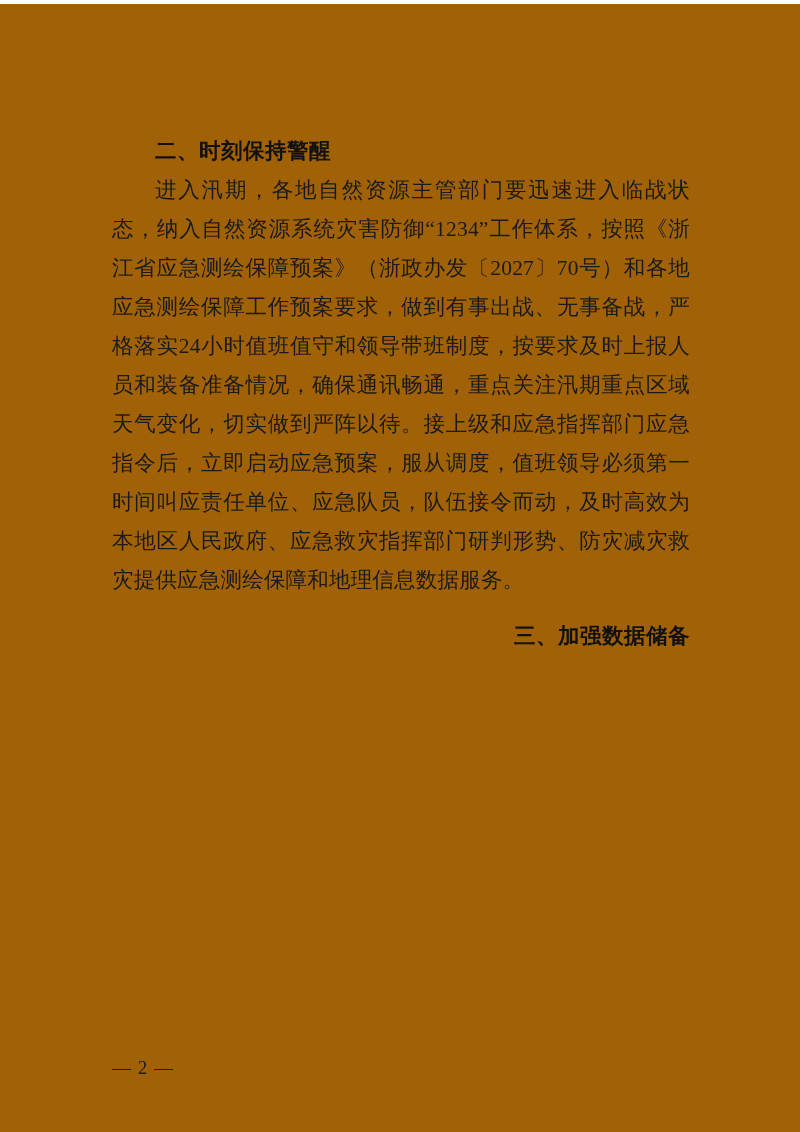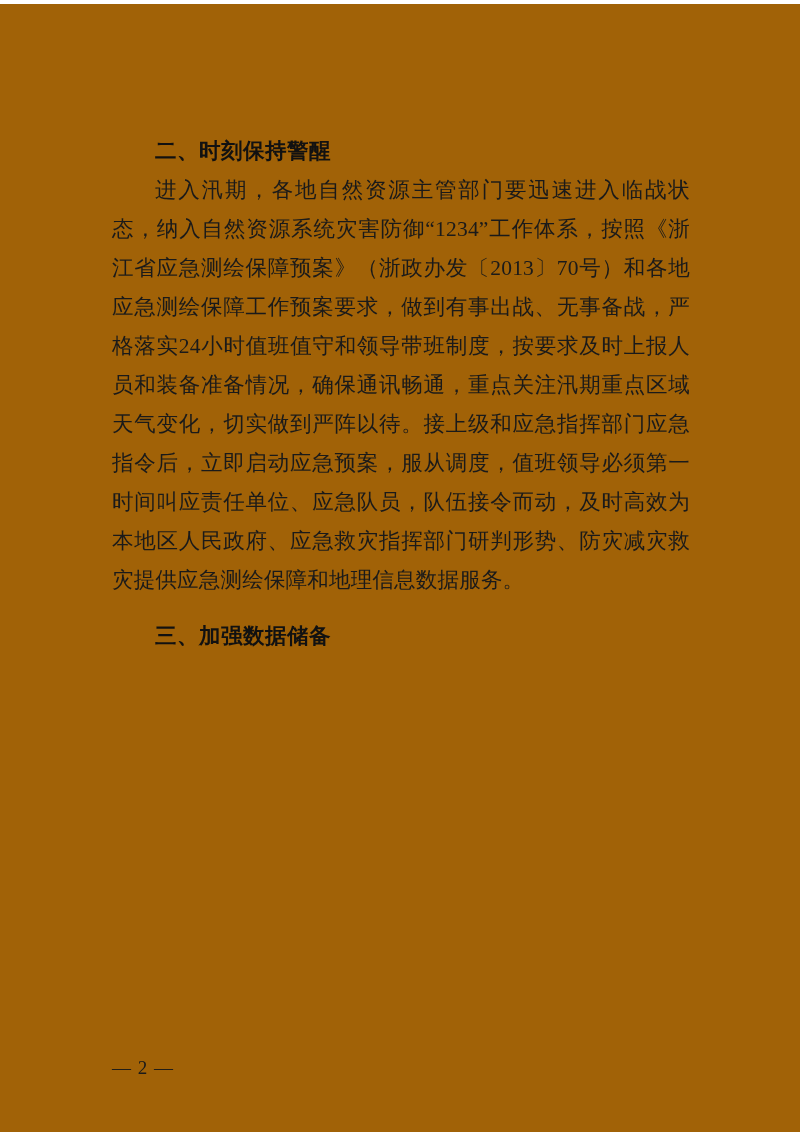--- a/index.html
+++ b/index.html
@@ -35,20 +35,21 @@
     color: #111111;
     letter-spacing: 0.5px;
     text-indent: 43px;
     margin: 0;
     padding: 0;
     white-space: nowrap;
   }
 
   .section-heading.gap-top {
     margin-top: 17px;
+    text-align: right;
   }
 
   
   .body-paragraph {
     font-family: "Liberation Serif", "DejaVu Serif", serif;
     font-size: 21.5px;
     line-height: 39px;
     color: #1a1a1a;
     text-align: justify;
     text-align-last: left;
@@ -80,21 +81,21 @@
 </style>
 </head>
 <body>
 
 <div class="page">
 
   <div class="content">
 
     <h2 class="section-heading">二、时刻保持警醒</h2>
 
-    <p class="body-paragraph tight-top">进入汛期，各地自然资源主管部门要迅速进入临战状态，纳入自然资源系统灾害防御“1234”工作体系，按照《浙江省应急测绘保障预案》（浙政办发〔2013〕70号）和各地应急测绘保障工作预案要求，做到有事出战、无事备战，严格落实24小时值班值守和领导带班制度，按要求及时上报人员和装备准备情况，确保通讯畅通，重点关注汛期重点区域天气变化，切实做到严阵以待。接上级和应急指挥部门应急指令后，立即启动应急预案，服从调度，值班领导必须第一时间叫应责任单位、应急队员，队伍接令而动，及时高效为本地区人民政府、应急救灾指挥部门研判形势、防灾减灾救灾提供应急测绘保障和地理信息数据服务。</p>
+    <p class="body-paragraph tight-top">进入汛期，各地自然资源主管部门要迅速进入临战状态，纳入自然资源系统灾害防御“1234”工作体系，按照《浙江省应急测绘保障预案》（浙政办发〔2027〕70号）和各地应急测绘保障工作预案要求，做到有事出战、无事备战，严格落实24小时值班值守和领导带班制度，按要求及时上报人员和装备准备情况，确保通讯畅通，重点关注汛期重点区域天气变化，切实做到严阵以待。接上级和应急指挥部门应急指令后，立即启动应急预案，服从调度，值班领导必须第一时间叫应责任单位、应急队员，队伍接令而动，及时高效为本地区人民政府、应急救灾指挥部门研判形势、防灾减灾救灾提供应急测绘保障和地理信息数据服务。</p>
 
     <h2 class="section-heading gap-top">三、加强数据储备</h2>
 
 
   </div>
 
   <div class="page-footer">— 2 —</div>
 
 </div>
 

